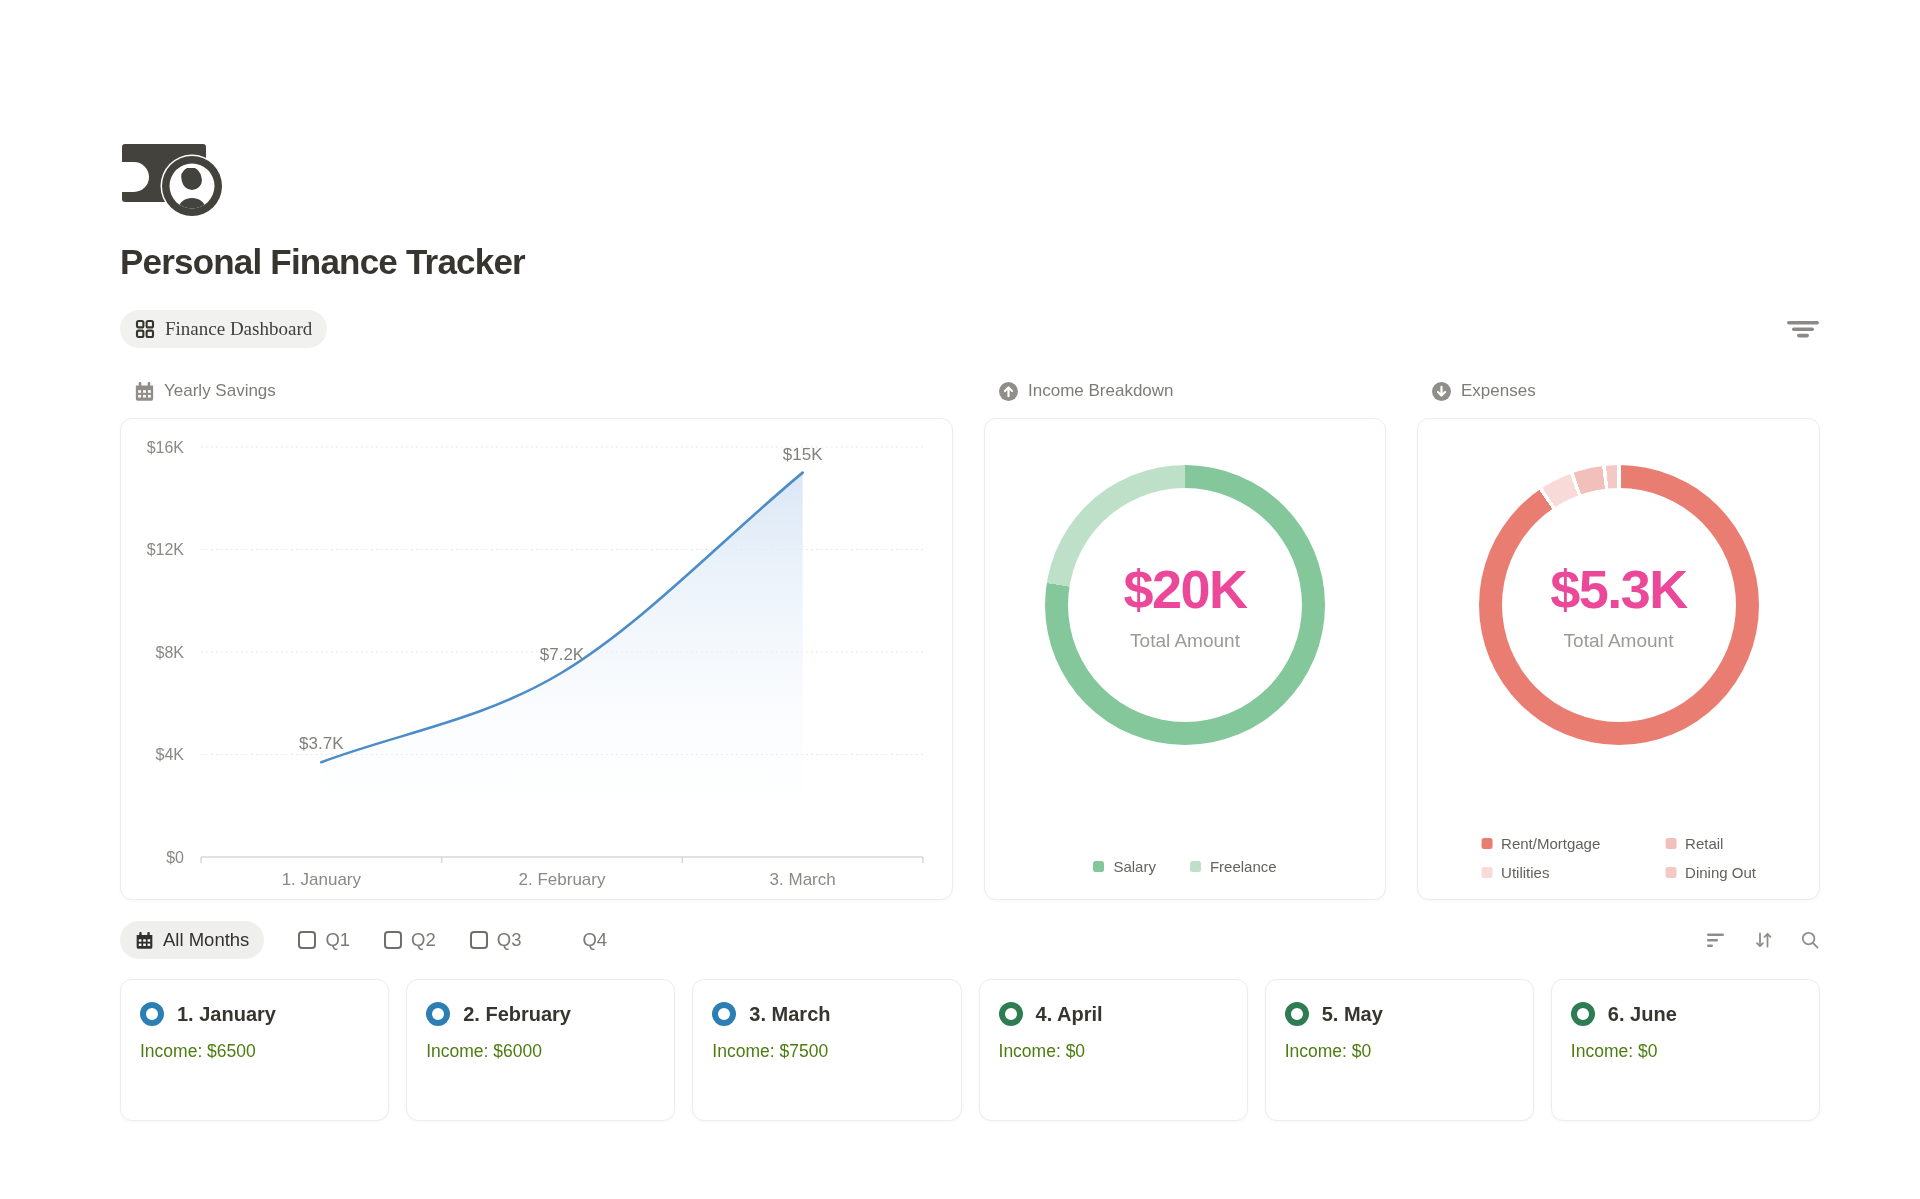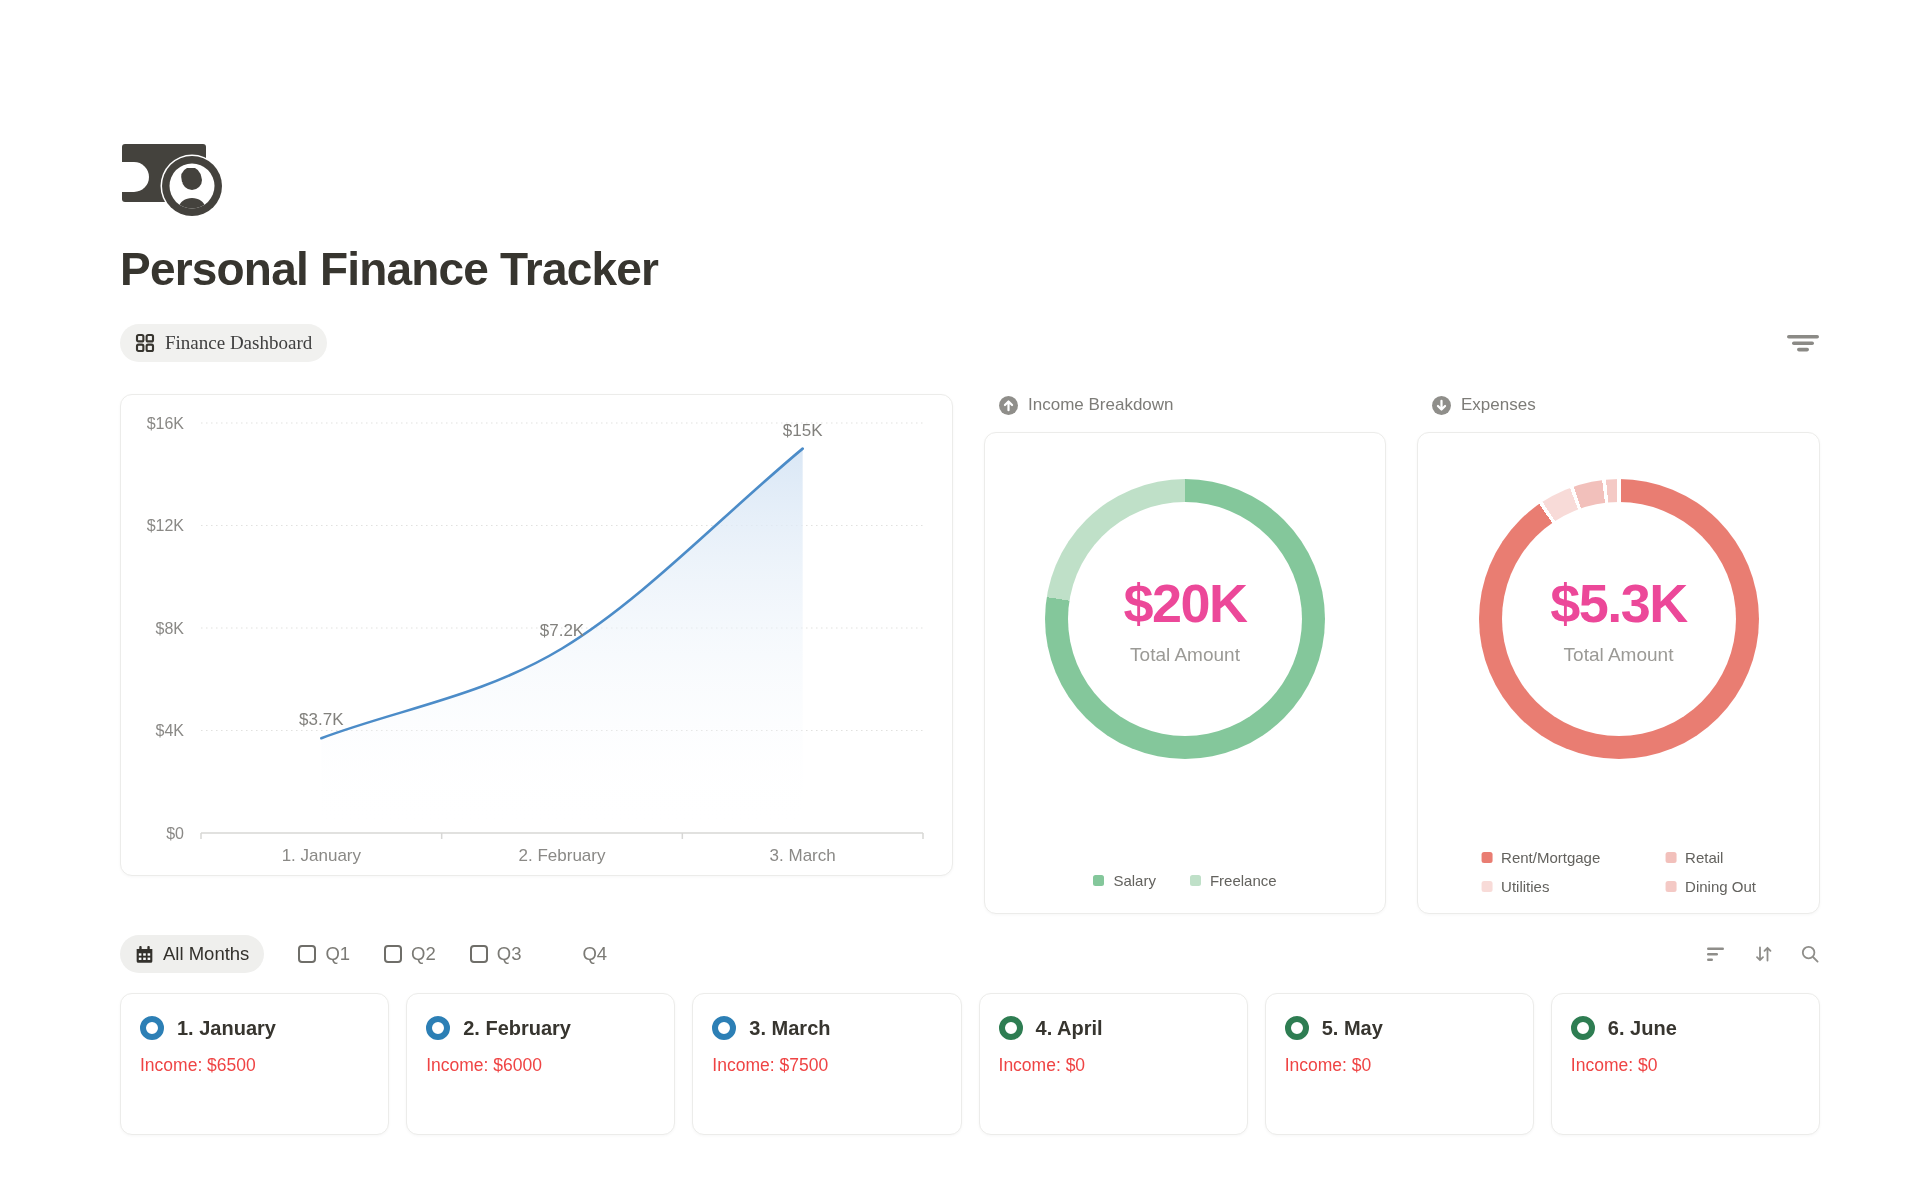--- a/index.html
+++ b/index.html
@@ -2,21 +2,21 @@
 <html><head>
 <meta charset="utf-8">
 <style>
   * { margin:0; padding:0; box-sizing:border-box; }
   html,body { width:1920px; height:1199px; overflow:hidden; background:#ffffff;
               font-family:"Liberation Sans", sans-serif; color:#37352f; }
   .page { padding:138px 100px 0 120px; }
 
   
   .page-icon { width:106px; height:80px; }
-  h1.page-title { margin-top:24px; font-size:46px; font-weight:700; letter-spacing:-0.8px; color:#37352f; }
+  h1.page-title { margin-top:24px; font-size:35px; font-weight:700; letter-spacing:-0.8px; color:#37352f; }
 
   
   .view-row { display:flex; align-items:center; margin-top:28px; height:38px; }
   .view-pill { display:flex; align-items:center; gap:10px; height:38px; padding:0 15px;
                background:#f1f1ef; border-radius:19px; cursor:pointer; }
   .view-pill .label { font-size:19px; font-weight:500; color:#404040;font-family:Liberation Serif, serif; }
   .icon-btn { margin-left:auto; display:flex; align-items:center; justify-content:center; cursor:pointer; }
 
   
   .charts-row { display:flex; gap:31px; margin-top:32px; }
@@ -57,21 +57,21 @@
   .q4 { padding:0; border:none; } .q4 .fill { background:#6f6e69; border-radius:4px; }
   .toolbar-icons { margin-left:auto; display:flex; align-items:center; gap:26px; }
 
   
   .cards-row { display:flex; gap:17px; margin-top:20px; }
   .month-card { flex:1; background:#fff; border:1px solid #ececea; border-radius:12px;
                 box-shadow:0 1px 3px rgba(15,15,15,.035); height:142px; padding:22px 19px; cursor:pointer; }
   .month-card .title-row { display:flex; align-items:center; gap:13px; }
   .ring-icon { width:24px; height:24px; border-radius:50%; border:6.5px solid #2c7fb5; flex:none; }
   .month-title { font-size:20px; font-weight:600; color:#37352f; }
-  .month-income { margin-top:15px; font-size:17.5px; color:#ef4444; }
+  .month-income { margin-top:15px; font-size:17.5px; color:#4d7c0f; }
 </style>
 </head>
 <body>
 
 <div class="page">
 
   <svg class="page-icon" viewBox="0 0 106 80">
     <rect x="2" y="6" width="84" height="58" rx="3" fill="#44423d"></rect>
     <path d="M2,24 h12 a15,15 0 0 1 0,30 H2 z" fill="#ffffff"></path>
     <circle cx="72" cy="48" r="31.5" fill="#ffffff"></circle>
@@ -108,20 +108,36 @@
           <rect x="6" y="9.4" width="22" height="3.6" rx="1.8"></rect>
           <rect x="11" y="15.8" width="12" height="3.6" rx="1.8"></rect>
         </g>
       </svg>
     </div>
   </div>
 
   <div class="charts-row">
 
     <div class="chart-section c1">
+      <div class="chart-label">
+        <svg width="21" height="21" viewBox="0 0 16 16">
+          <g fill="#8f8e8a">
+            <rect x="3.6" y="0.8" width="2" height="3.4" rx="0.8"></rect>
+              <rect x="10.4" y="0.8" width="2" height="3.4" rx="0.8"></rect>
+            <path d="M1.4,3.4 h13.2 v10.2 a1.4,1.4 0 0 1 -1.4,1.4 H2.8 a1.4,1.4 0 0 1 -1.4,-1.4 z"></path>
+            <rect x="3.2" y="7" width="2.2" height="2" fill="#fff"></rect>
+              <rect x="6.9" y="7" width="2.2" height="2" fill="#fff"></rect>
+              <rect x="10.6" y="7" width="2.2" height="2" fill="#fff"></rect>
+            <rect x="3.2" y="10.6" width="2.2" height="2" fill="#fff"></rect>
+              <rect x="6.9" y="10.6" width="2.2" height="2" fill="#fff"></rect>
+              <rect x="10.6" y="10.6" width="2.2" height="2" fill="#fff"></rect>
+          </g>
+        </svg>
+        <span>Yearly Savings</span>
+      </div>
       <div class="card">
         <svg id="line-chart" width="831" height="480" viewBox="0 0 831 480">
             <defs>
               <linearGradient id="ag" x1="0" y1="53.625" x2="0" y2="438" gradientUnits="userSpaceOnUse">
                 <stop offset="0" stop-color="#d8e6f5" stop-opacity="0.95"></stop>
                 <stop offset="1" stop-color="#ffffff" stop-opacity="0"></stop>
               </linearGradient>
             </defs>
             <text x="63" y="443.5" text-anchor="end" font-size="16" fill="#8a8986">$0</text>
             <line x1="80" y1="335.5" x2="802" y2="335.5" stroke="#e1e1df" stroke-width="1" stroke-dasharray="1.5 3.5"></line>

